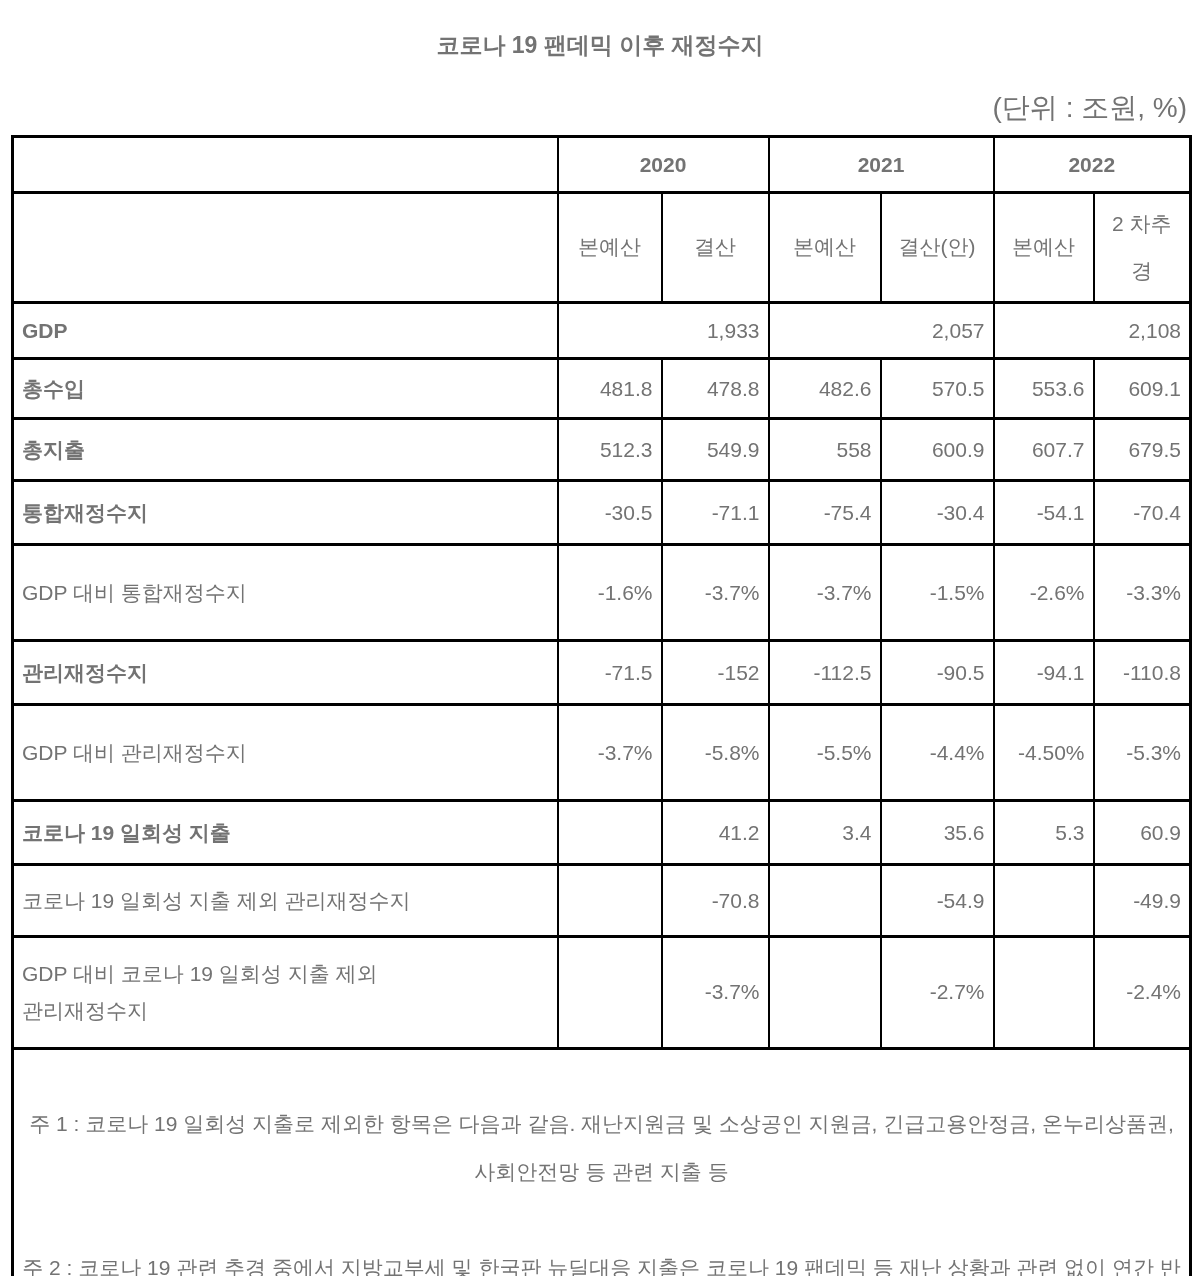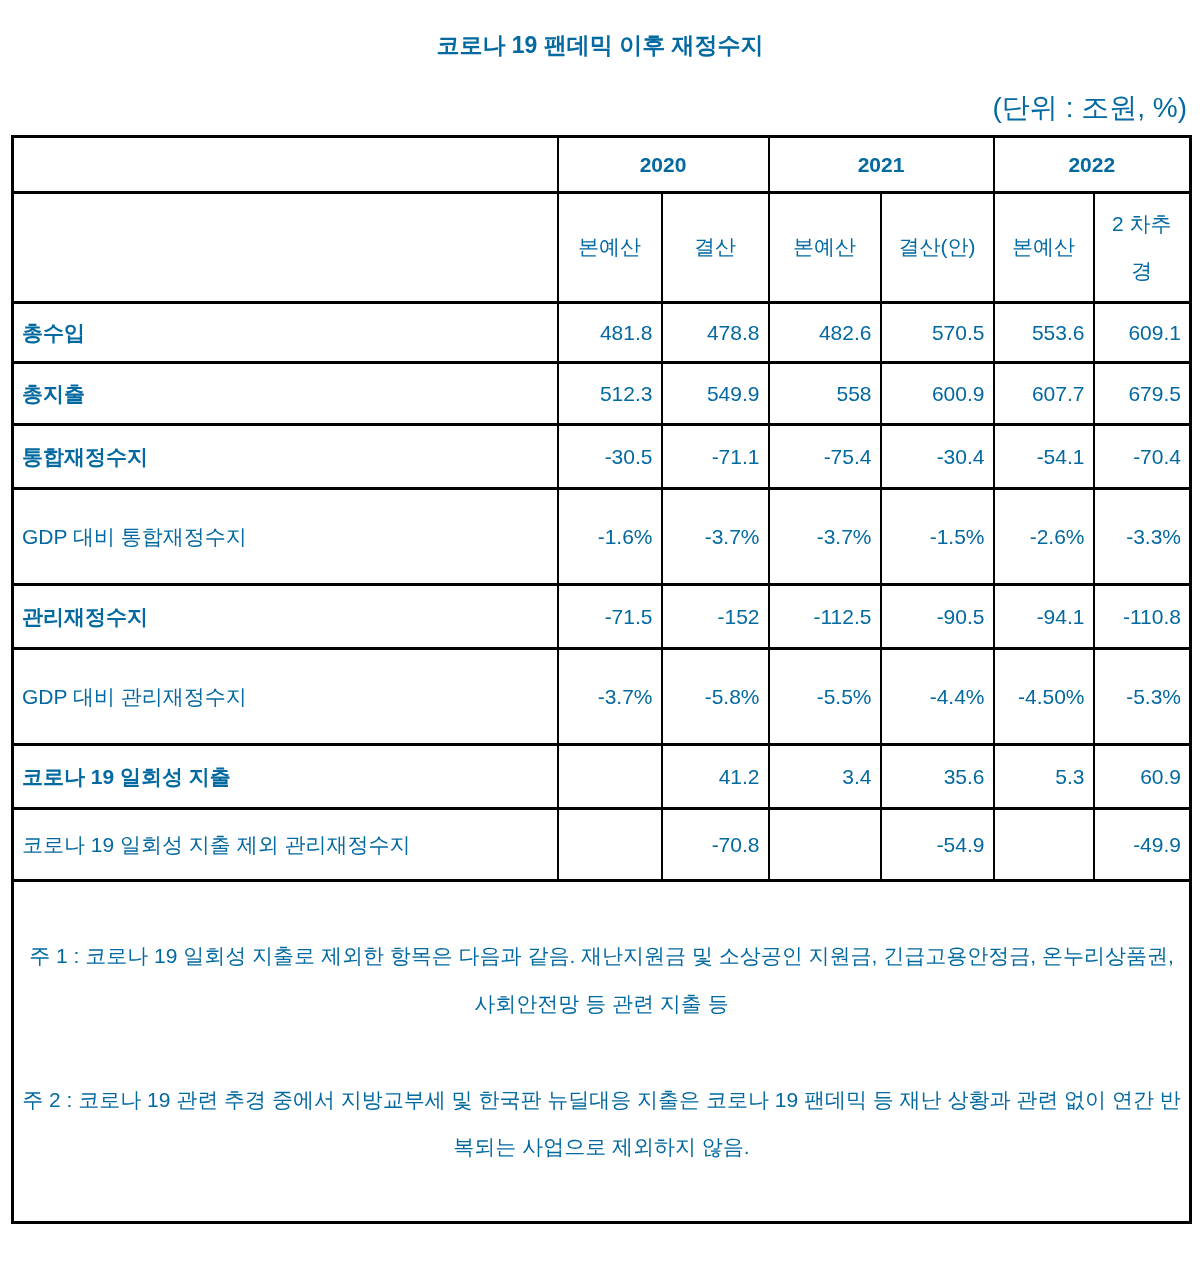--- a/index.html
+++ b/index.html
@@ -1,18 +1,18 @@
 <!DOCTYPE html>
 <html lang="ko"><head>
 <meta charset="utf-8">
 <style>
   html,body{margin:0;padding:0;background:#ffffff;}
   .page{
     width:1200px;height:1276px;box-sizing:border-box;
-    background:#ffffff;color:#0369a1;
+    background:#ffffff;color:#737373;
     font-family:"Liberation Sans","DejaVu Sans",sans-serif;
     padding:26px 11px 0 11px;
   }
   .title{
     text-align:center;font-size:23px;font-weight:bold;
     letter-spacing:0px;margin:4px 0 28px 0;
   }
   .unit{
     text-align:right;font-size:28px;padding:0 2px 8px 0;
   }
@@ -83,20 +83,26 @@
       <td class="lbl"></td>
       <td class="shdr">본예산</td>
       <td class="shdr">결산</td>
       <td class="shdr">본예산</td>
       <td class="shdr">결산(안)</td>
       <td class="shdr">본예산</td>
       <td class="shdr">2 차추
 경</td>
     </tr>
 
+    <tr class="r0">
+      <td class="lbl">GDP</td>
+      <td class="num" colspan="2">1,933</td>
+      <td class="num" colspan="2">2,057</td>
+      <td class="num" colspan="2">2,108</td>
+    </tr>
 
     <tr class="r1">
       <td class="lbl">총수입</td>
       <td class="num">481.8</td>
       <td class="num">478.8</td>
       <td class="num">482.6</td>
       <td class="num">570.5</td>
       <td class="num">553.6</td>
       <td class="num">609.1</td>
     </tr>
@@ -164,20 +170,30 @@
     <tr class="r8">
       <td class="sublbl">코로나 19 일회성 지출 제외 관리재정수지</td>
       <td class="num"></td>
       <td class="num">-70.8</td>
       <td class="num"></td>
       <td class="num">-54.9</td>
       <td class="num"></td>
       <td class="num">-49.9</td>
     </tr>
 
+    <tr class="r9">
+      <td class="sublbl">GDP 대비 코로나 19 일회성 지출 제외
+관리재정수지</td>
+      <td class="num"></td>
+      <td class="num">-3.7%</td>
+      <td class="num"></td>
+      <td class="num">-2.7%</td>
+      <td class="num"></td>
+      <td class="num">-2.4%</td>
+    </tr>
 
     <tr>
       <td class="notes" colspan="7">
         <p>주 1 : 코로나 19 일회성 지출로 제외한 항목은 다음과 같음. 재난지원금 및 소상공인 지원금, 긴급고용안정금, 온누리상품권, 사회안전망 등 관련 지출 등</p>
         <p>주 2 : 코로나 19 관련 추경 중에서 지방교부세 및 한국판 뉴딜대응 지출은 코로나 19 팬데믹 등 재난 상황과 관련 없이 연간 반복되는 사업으로 제외하지 않음.</p>
       </td>
     </tr>
   </tbody>
     </table>
 

